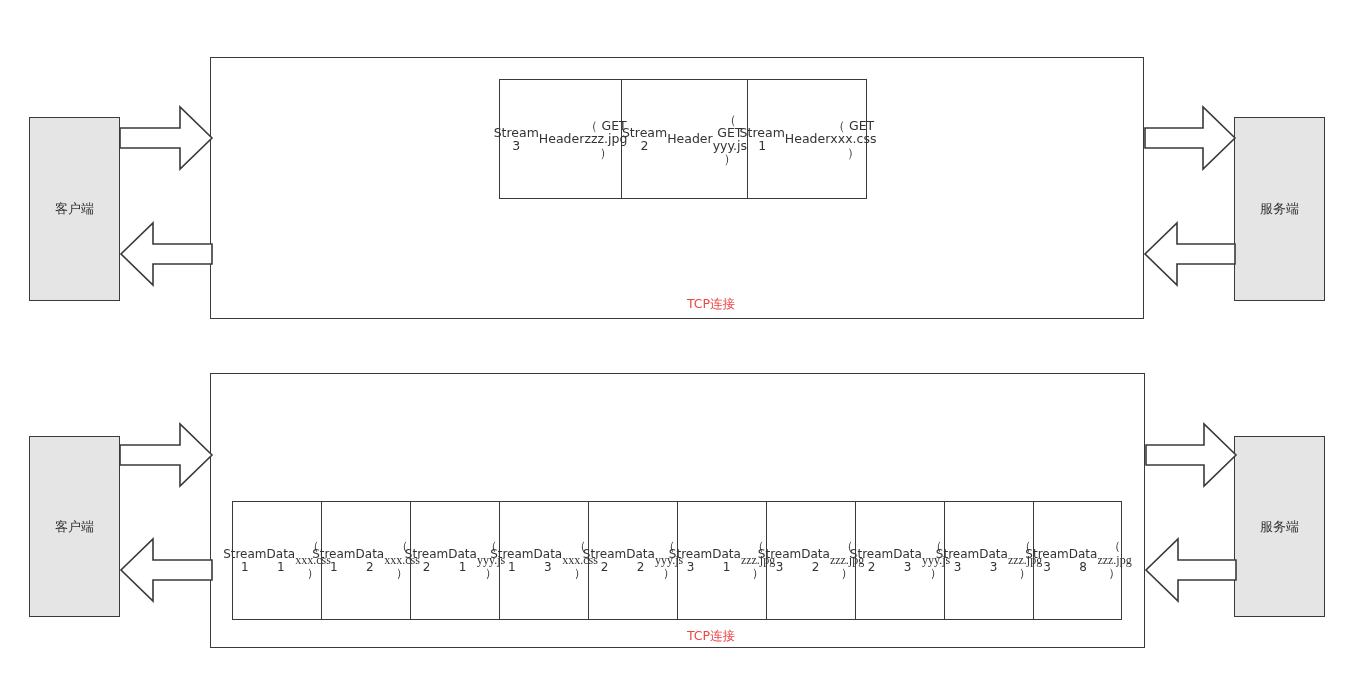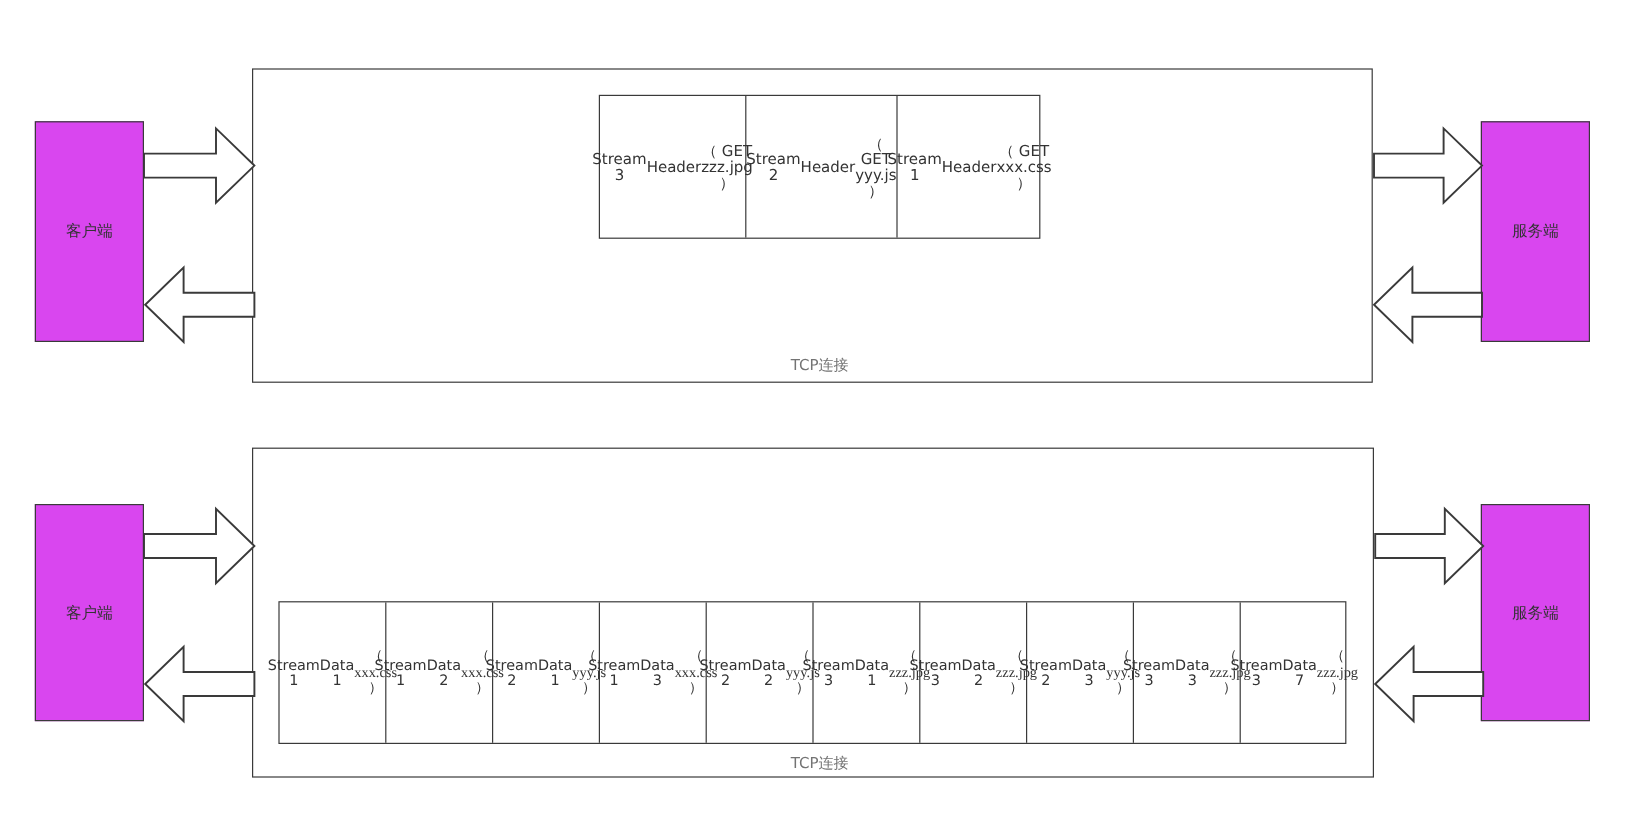--- a/index.html
+++ b/index.html
@@ -1,25 +1,25 @@
 <!DOCTYPE html>
 <html><head>
 <meta charset="utf-8">
 <style>
   html,body{margin:0;padding:0;background:#ffffff;}
   body{width:1357px;height:687px;position:relative;overflow:hidden;
        font-family:"DejaVu Sans","Liberation Sans",sans-serif;color:#333333;}
   .stage{position:absolute;left:0;top:0;width:1357px;height:687px;}
 
   
-  .box{position:absolute;box-sizing:border-box;border:1.6px solid #3a3a3a;background:#d946ef;}
+  .box{position:absolute;box-sizing:border-box;border:1.6px solid #3a3a3a;background:#e5e5e5;margin-top:16px;}
   .endpoint{display:flex;align-items:center;justify-content:center;font-size:13px;color:#333;}
   .conn{position:absolute;box-sizing:border-box;border:1.6px solid #3a3a3a;background:transparent;}
-  .tcp-label{position:absolute;font-size:12.5px;color:#737373;text-align:center;white-space:nowrap;
-             transform:translateX(-50%);}
+  .tcp-label{position:absolute;font-size:12.5px;color:#ef4444;text-align:center;white-space:nowrap;
+             transform:translateX(-50%);margin-left:28px;}
 
   
   .frames{position:absolute;display:flex;box-sizing:border-box;
           border:1.6px solid #3a3a3a;background:#fff;}
   .cell{box-sizing:border-box;border-right:1.6px solid #3a3a3a;
         display:flex;flex-direction:row;align-items:center;justify-content:center;
         text-align:center;padding:4px 3px;}
   .cell:last-child{border-right:none;}
   .cell .ln{display:block;line-height:1.05;}
   .hdr .ln{font-size:12.5px;margin:7px 0;}
@@ -166,20 +166,20 @@
       <span class="ln">Data 3</span>
       <span class="ln ln3">（ yyy.js ）</span>
     </div>
     <div class="cell" style="width:89px;">
       <span class="ln">Stream 3</span>
       <span class="ln">Data 3</span>
       <span class="ln ln3">（ zzz.jpg ）</span>
     </div>
     <div class="cell" style="width:89px;">
       <span class="ln">Stream 3</span>
-      <span class="ln">Data 7</span>
+      <span class="ln">Data 8</span>
       <span class="ln ln3">（ zzz.jpg ）</span>
     </div>
   </div>
 
   <div class="tcp-label" style="left:683px;top:628px;">TCP连接</div>
 
 </div>
 
 </body></html>

